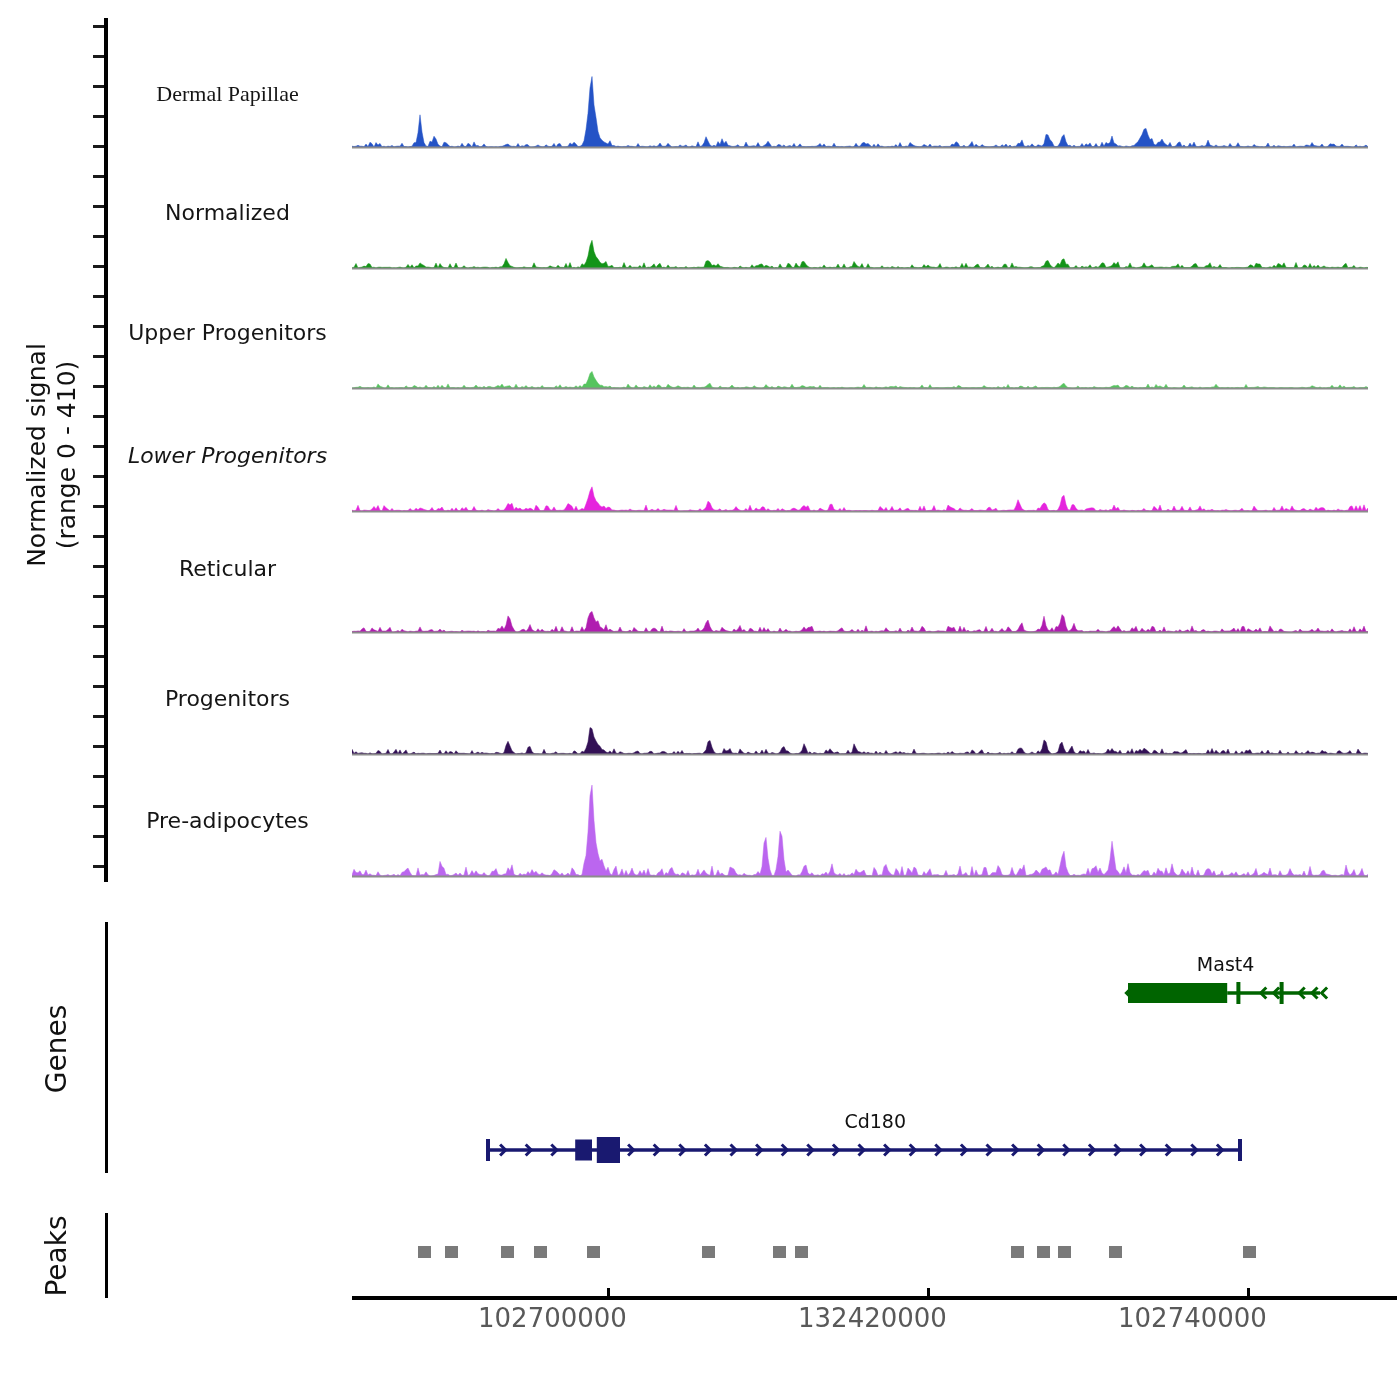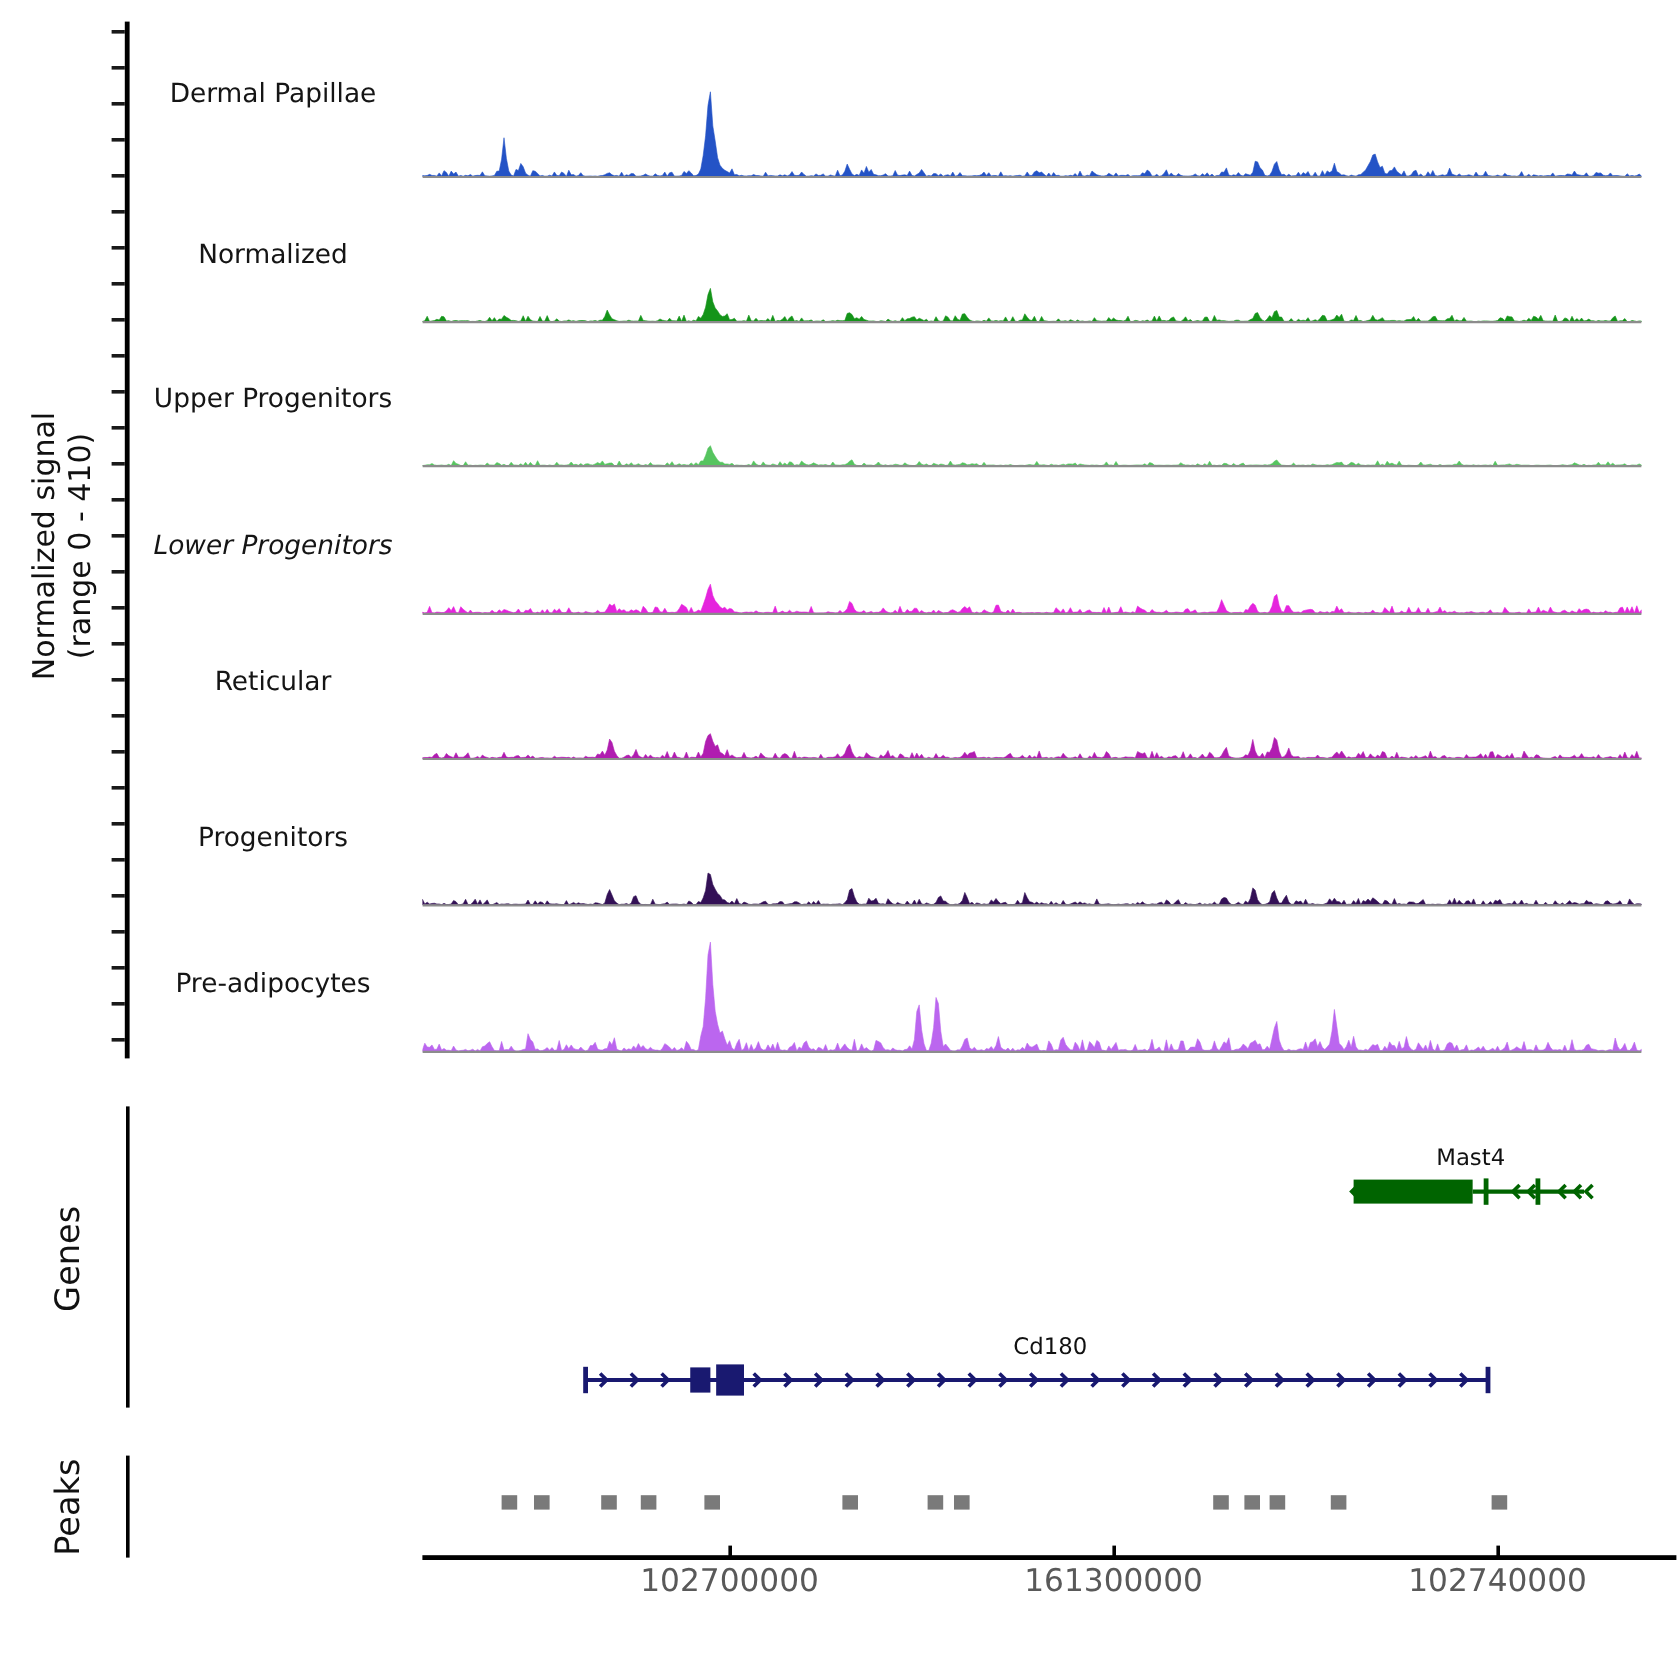--- a/index.html
+++ b/index.html
@@ -20,21 +20,21 @@
   }
   .track-label{
     position:absolute;left:100px;width:255px;height:28px;line-height:28px;
     text-align:center;font-size:22px;color:#151515;white-space:nowrap;
   }
   .track-svg{position:absolute;left:352px;width:1016px;height:112px;}
   .peak-box{position:absolute;height:12px;width:13px;}
   .xaxis-line{position:absolute;left:352px;top:1296px;width:1045px;height:4px;background:#000;}
   .xtick{position:absolute;width:3px;height:9px;top:1288px;background:#000;}
   .xtick-label{
-    position:absolute;top:1303px;width:260px;text-align:center;
+    position:absolute;top:1303px;width:260px;text-align:left;
     font-size:26px;color:#595959;white-space:nowrap;
   }
   .xtitle{
     position:absolute;left:352px;top:1336px;width:1045px;text-align:center;
     font-size:29px;color:#000;
   }
 </style>
 </head>
 <body>
 
@@ -72,21 +72,21 @@
       <div class="ytick" style="left: 93px; top: 685px;"></div>
       <div class="ytick" style="left: 93px; top: 715px;"></div>
       <div class="ytick" style="left: 93px; top: 745px;"></div>
       <div class="ytick" style="left: 93px; top: 775px;"></div>
       <div class="ytick" style="left: 93px; top: 805px;"></div>
       <div class="ytick" style="left: 93px; top: 835px;"></div>
       <div class="ytick" style="left: 93px; top: 865px;"></div>
     </div>
 
   <div id="tracks">
-      <div class="track-label" style="top: 65px;">Dermal Papillae</div>
+      <div class="track-label" style="top: 80px; font-family: Liberation Serif, serif;">Dermal Papillae</div>
       <svg class="track-svg" viewBox="0 0 1016 112" style="top: 37px;">
         <polygon points="0,110 0,109.2 2,109.5 4,109.2 6,108.3 8,109.2 10,109.2 12,109.8 14,107.1 16,109.6 18,105.2 20,106.7 22,109.9 24,105.6 26,108.0 28,106.4 30,109.8 32,109.2 34,109.9 36,109.1 38,109.5 40,108.4 42,109.8 44,109.3 46,109.1 48,109.2 50,106.2 52,109.5 54,109.6 56,109.9 58,109.6 60,109.2 62,105.7 64,105.6 66,95.7 68,77.8 70,95.1 72,105.6 74,108.9 76,109.6 78,104.2 80,105.1 82,99.2 84,102.0 86,107.3 88,109.0 90,109.8 92,105.2 94,105.7 96,107.5 98,109.6 100,109.2 102,109.9 104,109.8 106,109.0 108,109.7 110,106.3 112,109.2 114,109.5 116,106.3 118,107.5 120,110.0 122,104.9 124,108.7 126,108.5 128,109.8 130,109.3 132,106.9 134,109.4 136,109.9 138,109.8 140,109.7 142,109.9 144,109.7 146,110.0 148,109.4 150,109.3 152,108.6 154,107.5 156,107.0 158,108.7 160,109.4 162,109.2 164,109.8 166,106.5 168,109.8 170,108.7 172,109.2 174,107.6 176,107.7 178,109.9 180,109.9 182,109.7 184,109.1 186,107.9 188,109.2 190,109.8 192,109.8 194,107.8 196,109.2 198,109.6 200,109.2 202,106.4 204,109.9 206,107.0 208,106.5 210,109.8 212,109.8 214,109.7 216,109.2 218,105.9 220,107.6 222,105.2 224,107.1 226,109.5 228,109.3 230,108.1 232,103.8 234,92.6 236,76.2 238,50.8 240,39.5 242,67.9 244,80.6 246,94.4 248,100.7 250,103.3 252,104.9 254,106.0 256,107.1 258,103.7 260,108.6 262,108.4 264,109.5 266,109.1 268,109.6 270,109.7 272,109.4 274,109.5 276,108.4 278,109.3 280,109.3 282,109.7 284,109.9 286,106.5 288,109.6 290,109.2 292,109.4 294,109.7 296,109.7 298,108.7 300,109.5 302,108.7 304,109.6 306,108.8 308,106.0 310,109.1 312,109.3 314,109.1 316,106.3 318,108.4 320,109.9 322,109.8 324,109.4 326,109.7 328,107.9 330,109.2 332,109.1 334,107.9 336,109.8 338,109.8 340,108.8 342,109.4 344,109.8 346,104.8 348,109.5 350,108.8 352,105.8 354,99.7 356,104.1 358,108.0 360,109.3 362,108.3 364,109.2 366,104.6 368,107.4 370,101.7 372,106.5 374,104.2 376,108.3 378,108.7 380,109.4 382,109.4 384,108.9 386,107.7 388,109.7 390,109.7 392,109.5 394,105.1 396,109.0 398,109.3 400,108.9 402,108.7 404,109.3 406,105.6 408,109.2 410,109.7 412,108.4 414,107.2 416,104.2 418,107.0 420,109.9 422,109.2 424,109.7 426,107.6 428,107.7 430,109.4 432,107.9 434,109.9 436,109.0 438,108.6 440,109.6 442,106.4 444,109.9 446,109.2 448,106.8 450,109.4 452,109.5 454,109.7 456,109.6 458,109.6 460,109.3 462,109.4 464,109.2 466,108.4 468,106.4 470,109.2 472,106.9 474,109.6 476,109.2 478,109.3 480,109.8 482,106.2 484,109.6 486,109.4 488,109.7 490,109.4 492,109.9 494,109.4 496,109.3 498,109.0 500,109.9 502,109.6 504,106.3 506,109.2 508,109.2 510,106.3 512,105.3 514,107.0 516,106.4 518,108.2 520,109.9 522,107.2 524,109.9 526,106.8 528,109.3 530,109.1 532,109.9 534,109.9 536,109.4 538,109.7 540,109.1 542,109.5 544,107.6 546,109.9 548,105.6 550,109.4 552,109.8 554,109.0 556,109.4 558,105.5 560,107.2 562,108.6 564,109.2 566,109.6 568,109.7 570,109.2 572,107.4 574,108.6 576,109.6 578,107.1 580,109.7 582,109.1 584,109.1 586,109.3 588,108.4 590,110.0 592,109.5 594,109.4 596,109.4 598,109.4 600,107.0 602,107.8 604,104.7 606,106.1 608,109.7 610,109.6 612,108.3 614,110.0 616,109.4 618,107.6 620,104.5 622,109.4 624,107.2 626,109.1 628,109.6 630,107.6 632,109.1 634,109.6 636,109.7 638,109.8 640,109.6 642,109.3 644,107.9 646,109.4 648,109.8 650,107.7 652,109.2 654,107.0 656,109.7 658,108.1 660,110.0 662,109.2 664,109.2 666,106.3 668,106.6 670,102.9 672,108.8 674,109.5 676,108.6 678,109.2 680,106.8 682,109.1 684,109.6 686,107.7 688,108.5 690,109.0 692,106.6 694,97.4 696,97.9 698,102.8 700,104.7 702,109.1 704,109.6 706,109.1 708,105.8 710,99.8 712,97.6 714,104.7 716,108.6 718,108.2 720,109.7 722,108.2 724,109.7 726,109.4 728,109.4 730,106.5 732,109.4 734,106.8 736,108.2 738,105.9 740,109.6 742,109.6 744,106.5 746,109.8 748,109.7 750,105.2 752,109.1 754,105.4 756,106.8 758,105.6 760,99.0 762,106.0 764,107.1 766,108.9 768,108.7 770,109.4 772,109.9 774,108.9 776,109.4 778,109.8 780,108.7 782,108.4 784,106.6 786,104.6 788,101.1 790,97.6 792,92.2 794,91.4 796,97.9 798,102.6 800,101.5 802,107.3 804,108.1 806,105.3 808,105.0 810,102.1 812,105.8 814,107.4 816,108.8 818,105.4 820,109.7 822,109.6 824,108.7 826,105.7 828,104.9 830,109.5 832,108.0 834,109.9 836,109.5 838,106.1 840,109.0 842,105.1 844,109.2 846,109.7 848,109.2 850,108.6 852,109.2 854,108.4 856,103.1 858,108.1 860,108.8 862,109.5 864,107.9 866,109.4 868,109.4 870,109.2 872,108.6 874,109.2 876,109.9 878,106.4 880,109.2 882,109.5 884,109.2 886,105.7 888,109.3 890,109.5 892,109.8 894,109.6 896,108.9 898,109.6 900,109.8 902,107.4 904,109.1 906,109.3 908,109.8 910,109.6 912,110.0 914,109.3 916,106.0 918,109.9 920,109.7 922,108.3 924,110.0 926,108.7 928,109.1 930,109.6 932,109.3 934,109.7 936,109.5 938,109.2 940,109.4 942,107.1 944,109.9 946,109.5 948,109.2 950,109.3 952,109.4 954,108.0 956,108.2 958,108.9 960,105.5 962,108.4 964,108.8 966,109.2 968,109.3 970,107.0 972,109.8 974,110.0 976,109.2 978,106.7 980,107.3 982,107.1 984,109.0 986,109.4 988,109.3 990,107.1 992,109.4 994,109.3 996,109.3 998,109.6 1000,109.9 1002,110.0 1004,107.8 1006,109.7 1008,109.2 1010,109.7 1012,109.3 1014,108.1 1016,109.7 1016,110" fill="#2453c6" stroke="#2453c6" stroke-width="0.5"></polygon>
         <line x1="0" x2="1016" y1="110.5" y2="110.5" stroke="#8c8c8c" stroke-width="1.8"></line>
       </svg>
       <div class="track-label" style="top: 199px;">Normalized</div>
       <svg class="track-svg" viewBox="0 0 1016 112" style="top: 158px;">
         <polygon points="0,110 0,109.9 2,109.2 4,105.5 6,109.9 8,109.4 10,109.1 12,108.1 14,108.6 16,105.6 18,106.0 20,109.4 22,109.2 24,109.9 26,109.2 28,109.1 30,109.4 32,109.3 34,109.3 36,109.3 38,109.2 40,109.9 42,109.8 44,109.9 46,109.4 48,109.0 50,109.7 52,109.9 54,109.2 56,106.4 58,109.3 60,106.7 62,109.8 64,107.9 66,108.0 68,104.9 70,106.4 72,107.5 74,109.1 76,109.0 78,109.3 80,109.8 82,109.4 84,105.1 86,109.7 88,105.5 90,108.4 92,109.5 94,109.7 96,109.9 98,105.7 100,109.6 102,109.5 104,105.0 106,109.6 108,110.0 110,109.5 112,107.7 114,109.5 116,110.0 118,109.4 120,109.4 122,108.6 124,109.5 126,109.2 128,109.8 130,109.3 132,109.1 134,109.1 136,109.3 138,110.0 140,109.4 142,109.5 144,109.1 146,109.7 148,108.8 150,108.8 152,105.8 154,100.4 156,104.4 158,107.7 160,108.4 162,109.3 164,109.8 166,109.7 168,109.5 170,109.6 172,108.8 174,109.4 176,109.6 178,109.5 180,109.6 182,104.8 184,109.0 186,109.3 188,109.6 190,109.7 192,109.6 194,109.8 196,109.2 198,107.8 200,108.8 202,109.2 204,109.6 206,107.2 208,109.3 210,109.3 212,109.5 214,105.4 216,109.8 218,104.6 220,109.9 222,109.3 224,109.9 226,108.8 228,109.5 230,105.7 232,107.2 234,104.0 236,98.0 238,87.5 240,82.3 242,93.5 244,98.6 246,101.1 248,104.3 250,105.7 252,105.3 254,103.4 256,108.4 258,108.3 260,107.2 262,109.7 264,109.6 266,109.6 268,109.2 270,109.7 272,104.6 274,109.3 276,109.5 278,107.2 280,109.4 282,109.1 284,109.2 286,109.3 288,107.5 290,109.7 292,104.8 294,109.9 296,109.1 298,109.3 300,108.1 302,105.8 304,109.4 306,106.8 308,105.3 310,109.6 312,109.1 314,109.9 316,106.9 318,109.4 320,109.3 322,109.3 324,108.6 326,109.9 328,109.5 330,109.5 332,109.7 334,108.5 336,109.9 338,109.8 340,109.6 342,109.2 344,109.6 346,108.9 348,109.2 350,109.2 352,109.1 354,103.2 356,102.6 358,104.1 360,107.6 362,106.8 364,108.0 366,105.7 368,108.2 370,108.8 372,109.5 374,109.5 376,109.4 378,109.9 380,109.9 382,109.3 384,109.5 386,110.0 388,107.9 390,109.3 392,109.8 394,109.3 396,109.8 398,109.7 400,106.7 402,109.2 404,107.7 406,107.4 408,106.3 410,105.9 412,108.7 414,107.2 416,108.1 418,109.2 420,108.1 422,109.9 424,109.4 426,109.9 428,105.9 430,109.2 432,109.9 434,109.5 436,105.2 438,106.3 440,109.2 442,109.5 444,105.1 446,108.1 448,108.9 450,103.7 452,103.4 454,106.4 456,108.6 458,109.5 460,109.9 462,109.4 464,109.6 466,109.9 468,108.9 470,109.7 472,106.9 474,109.4 476,109.5 478,109.1 480,109.6 482,109.2 484,109.4 486,106.1 488,109.8 490,109.8 492,105.9 494,109.7 496,109.9 498,108.8 500,108.6 502,103.5 504,106.4 506,108.6 508,109.1 510,105.6 512,110.0 514,109.9 516,105.7 518,109.3 520,109.4 522,109.9 524,109.8 526,109.7 528,109.8 530,107.7 532,109.7 534,109.5 536,109.2 538,109.9 540,108.4 542,109.2 544,110.0 546,108.6 548,109.8 550,109.4 552,109.9 554,109.8 556,109.4 558,109.9 560,106.7 562,109.3 564,109.4 566,109.7 568,109.5 570,109.6 572,106.6 574,108.8 576,107.0 578,108.7 580,109.1 582,109.1 584,109.6 586,108.9 588,105.5 590,110.0 592,109.8 594,109.0 596,109.2 598,110.0 600,109.3 602,109.6 604,108.7 606,109.7 608,109.4 610,105.4 612,109.5 614,105.3 616,109.2 618,109.0 620,109.4 622,109.1 624,107.0 626,106.1 628,109.4 630,109.7 632,109.9 634,108.4 636,106.0 638,109.4 640,108.3 642,110.0 644,109.5 646,109.1 648,109.6 650,109.4 652,106.3 654,106.2 656,109.9 658,109.7 660,104.9 662,109.0 664,108.6 666,109.2 668,109.2 670,109.5 672,109.8 674,109.7 676,109.6 678,108.8 680,108.8 682,109.7 684,109.7 686,109.6 688,109.6 690,108.3 692,107.5 694,103.2 696,102.5 698,106.5 700,108.8 702,109.7 704,107.8 706,105.0 708,106.7 710,101.7 712,100.8 714,106.2 716,106.2 718,109.7 720,109.8 722,109.6 724,107.5 726,109.7 728,109.9 730,108.1 732,109.3 734,108.8 736,109.2 738,106.7 740,109.8 742,109.3 744,108.4 746,109.4 748,107.4 750,104.8 752,105.2 754,109.3 756,109.0 758,108.5 760,107.6 762,104.6 764,106.6 766,103.8 768,109.6 770,109.9 772,109.8 774,108.6 776,109.1 778,104.9 780,109.2 782,109.1 784,110.0 786,109.5 788,109.1 790,108.4 792,104.8 794,108.2 796,108.8 798,108.0 800,106.7 802,109.3 804,109.3 806,109.2 808,109.0 810,109.0 812,109.5 814,109.2 816,109.4 818,109.6 820,108.4 822,108.3 824,108.2 826,105.8 828,109.5 830,107.3 832,109.6 834,109.5 836,109.5 838,109.5 840,108.2 842,106.0 844,105.6 846,109.1 848,109.2 850,109.3 852,109.3 854,107.7 856,107.4 858,104.7 860,109.4 862,108.4 864,109.3 866,109.3 868,106.5 870,109.6 872,109.6 874,109.5 876,109.9 878,110.0 880,109.6 882,109.8 884,109.4 886,109.4 888,109.5 890,109.7 892,109.7 894,109.4 896,109.1 898,106.8 900,107.3 902,109.2 904,105.3 906,105.9 908,106.1 910,109.4 912,109.5 914,109.9 916,109.5 918,108.8 920,109.5 922,107.2 924,109.0 926,105.5 928,106.2 930,108.0 932,104.8 934,109.3 936,109.5 938,109.6 940,109.5 942,109.7 944,104.5 946,109.8 948,109.9 950,109.4 952,106.9 954,107.6 956,109.9 958,105.5 960,109.5 962,107.5 964,109.2 966,107.1 968,109.4 970,109.1 972,107.9 974,109.2 976,109.3 978,109.8 980,109.1 982,109.4 984,109.4 986,109.1 988,109.5 990,109.4 992,106.8 994,105.3 996,109.9 998,109.3 1000,109.3 1002,107.4 1004,110.0 1006,110.0 1008,109.1 1010,109.4 1012,109.9 1014,109.4 1016,109.5 1016,110" fill="#149419" stroke="#149419" stroke-width="0.5"></polygon>
         <line x1="0" x2="1016" y1="110.5" y2="110.5" stroke="#8c8c8c" stroke-width="1.8"></line>
       </svg>
       <div class="track-label" style="top: 319px;">Upper Progenitors</div>
@@ -185,18 +185,18 @@
       <div class="peak-box" style="background: rgb(122, 122, 122); left: 1057.5px; top: 1246px;"></div>
       <div class="peak-box" style="background: rgb(122, 122, 122); left: 1108.7px; top: 1246px;"></div>
       <div class="peak-box" style="background: rgb(122, 122, 122); left: 1243.1px; top: 1246px;"></div>
     </div>
 
   <div class="xaxis-line"></div>
   <div id="xticks">
       <div class="xtick" style="left: 606.5px;"></div>
       <div class="xtick-label" style="left: 478px; color: rgb(89, 89, 89);">102700000</div>
       <div class="xtick" style="left: 926.5px;"></div>
-      <div class="xtick-label" style="left: 798px; color: rgb(89, 89, 89);">161300000</div>
+      <div class="xtick-label" style="left: 798px; color: rgb(89, 89, 89);">132420000</div>
       <div class="xtick" style="left: 1246.5px;"></div>
       <div class="xtick-label" style="left: 1118px; color: rgb(89, 89, 89);">102740000</div>
     </div>
 
 </div>
 
 </body></html>

